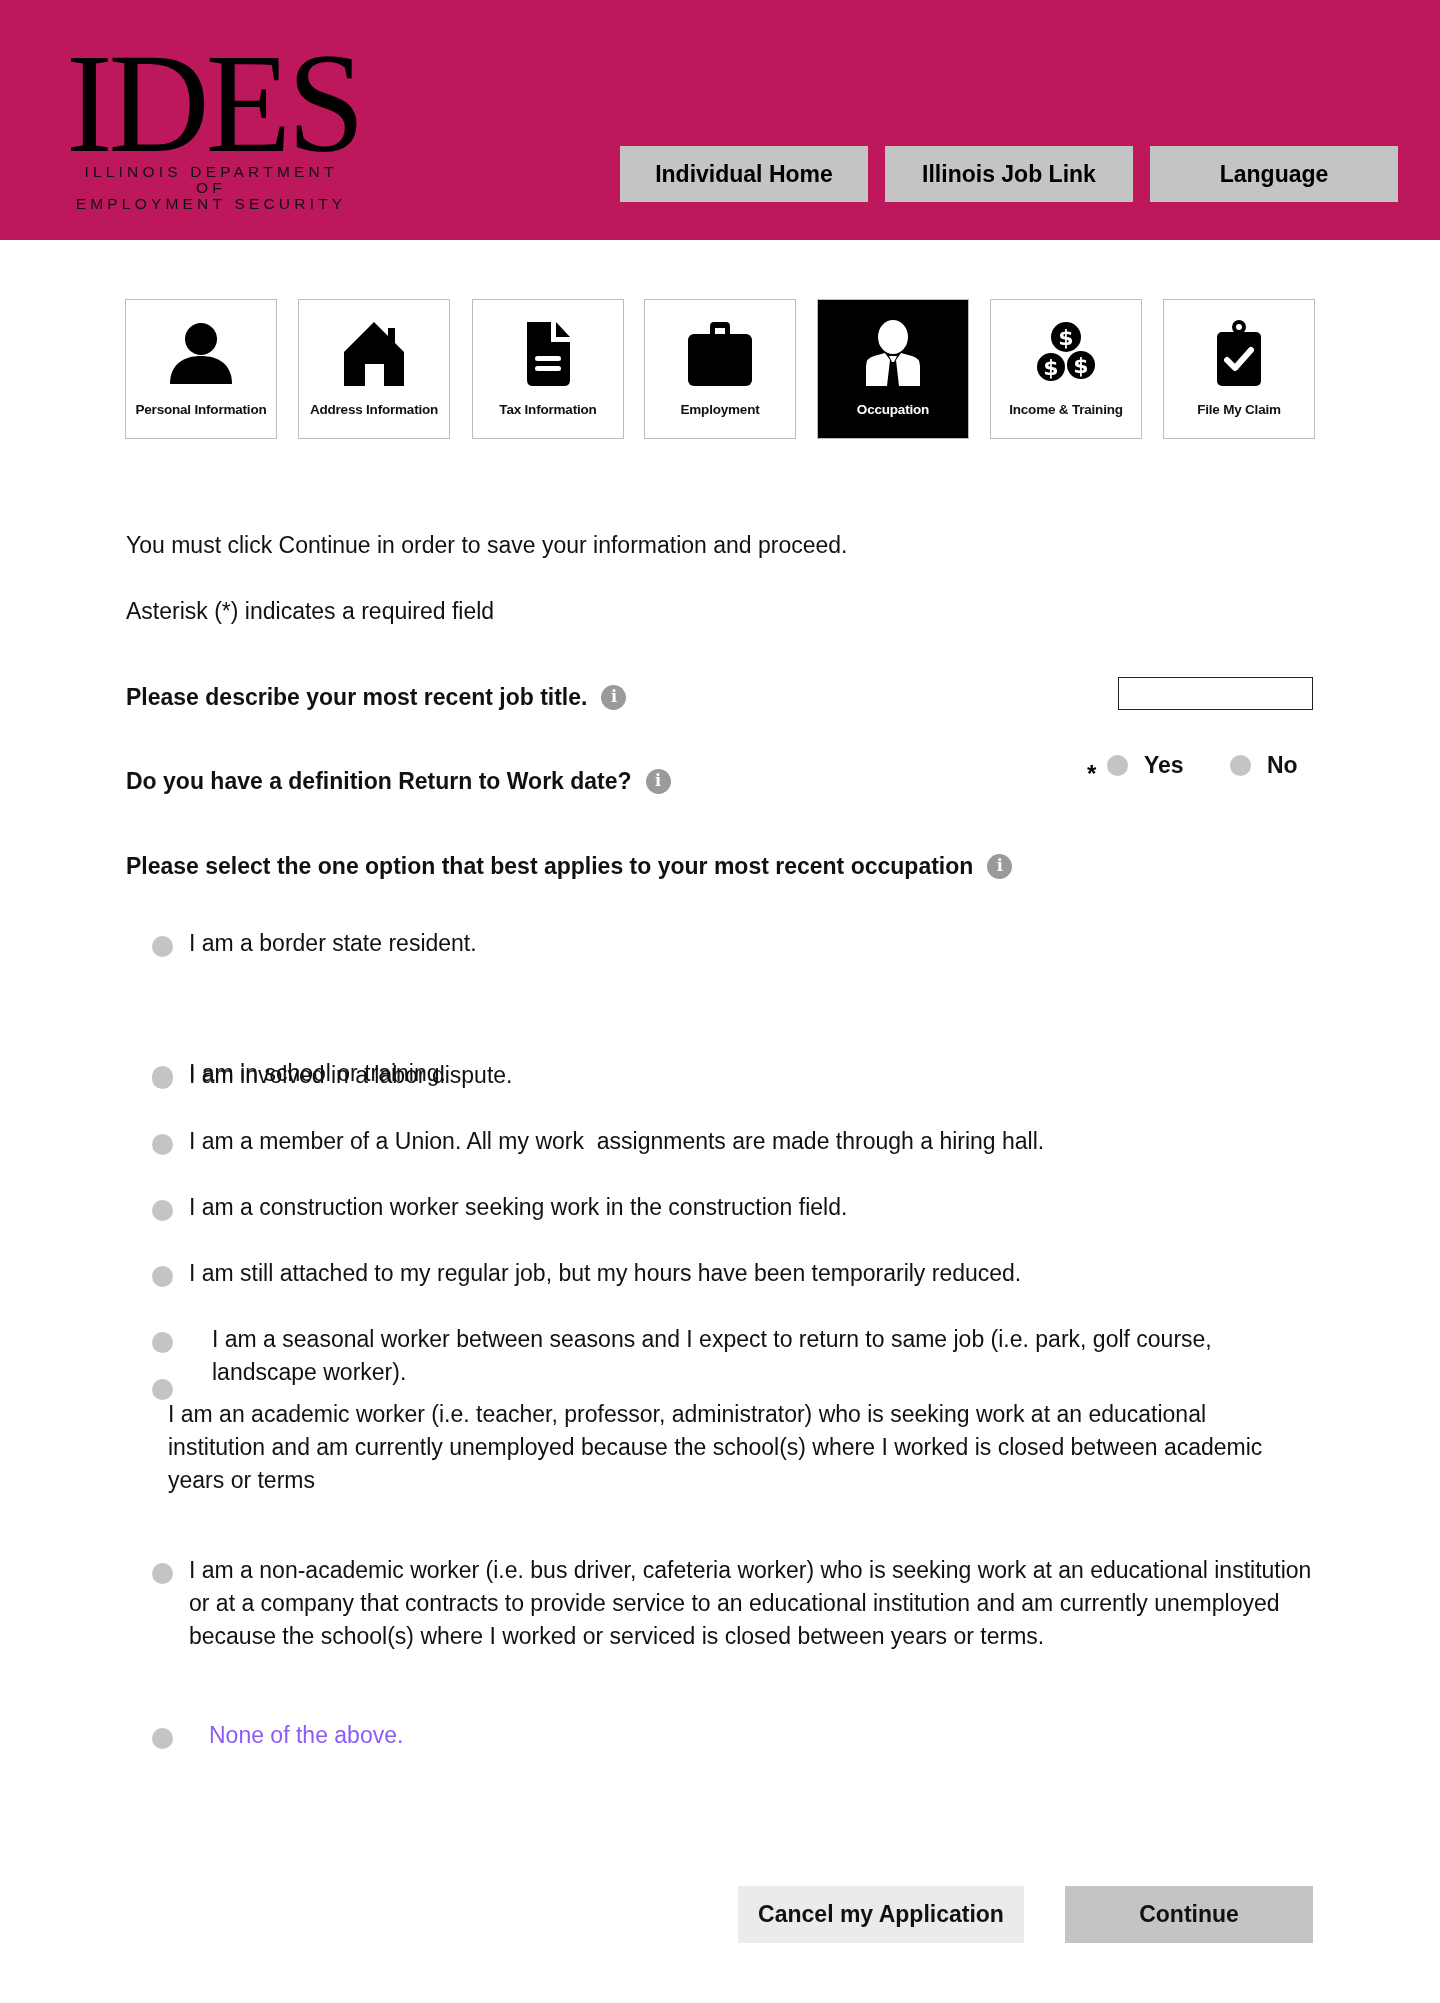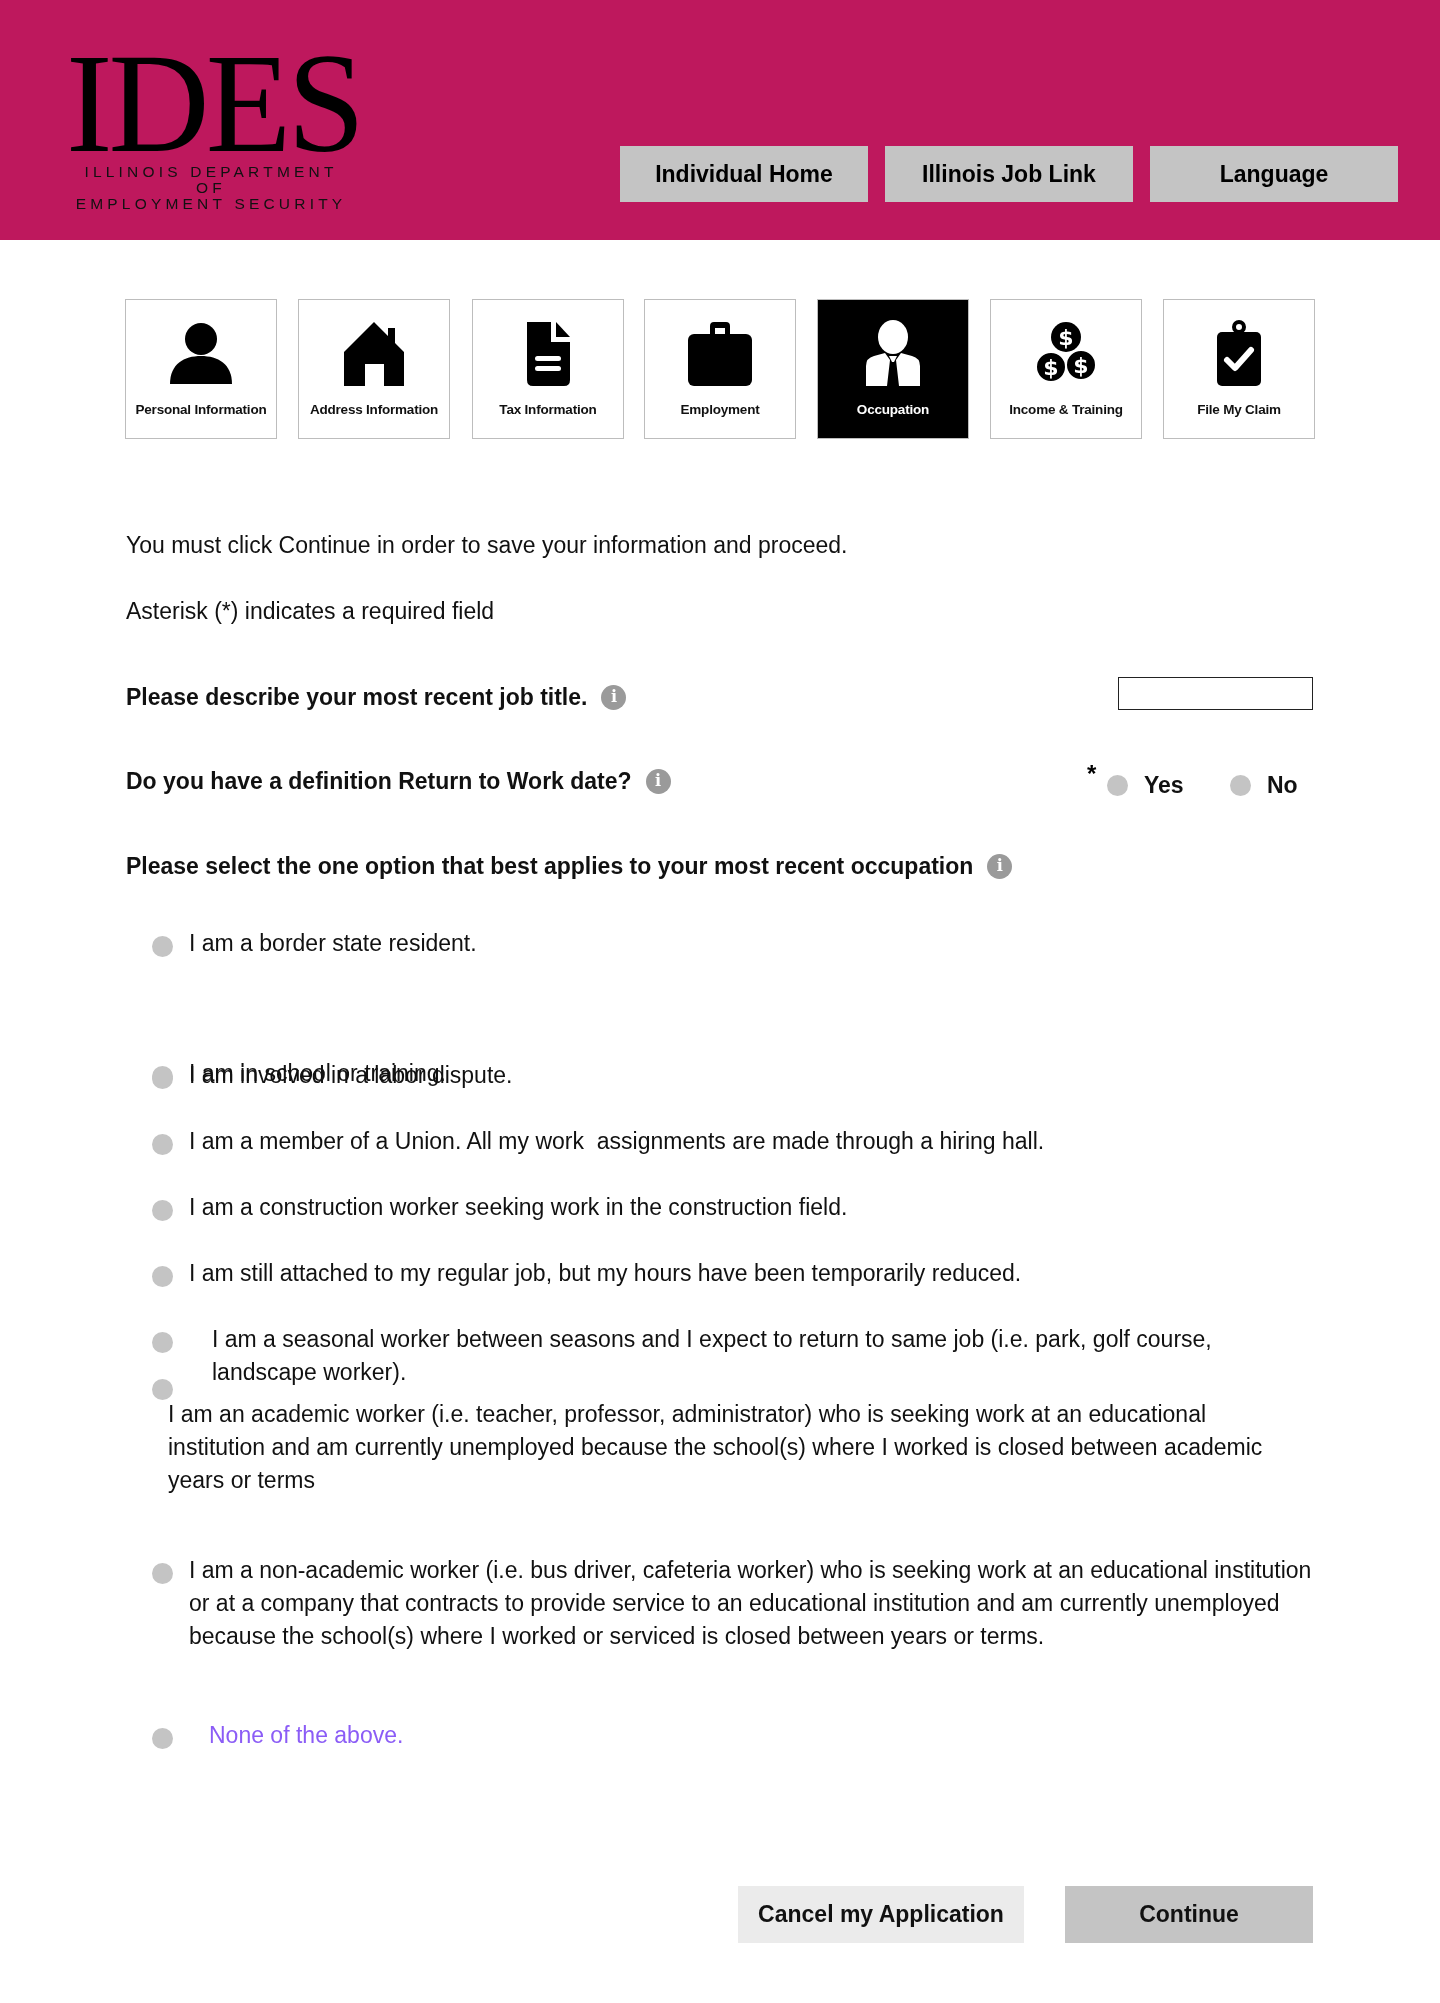--- a/index.html
+++ b/index.html
@@ -19,21 +19,21 @@
   .step .ico { position: absolute; left: 0; top: 20px; width: 100%; height: 68px; display: flex; justify-content: center; align-items: center; }
   .step .lbl { position: absolute; left: 0; top: 102px; width: 100%; text-align: center; font-size: 13.5px; font-weight: bold; color: #111; letter-spacing: -0.2px; }
   .step.active .lbl { color: #fff; }
 
   .info-text { position: absolute; left: 126px; font-size: 23px; color: #111; line-height: 28px; }
   .question { position: absolute; left: 126px; font-size: 23px; font-weight: bold; color: #111; line-height: 28px; display: flex; align-items: center; }
   .info-icon { display: inline-flex; width: 25px; height: 25px; border-radius: 50%; background: #9a9a9a; color: #fff; font-size: 16px; font-weight: bold; align-items: center; justify-content: center; margin-left: 14px; font-family: "DejaVu Serif", serif; cursor: pointer; }
 
   .text-input { position: absolute; left: 1118px; top: 677px; width: 195px; height: 33px; border: 1.5px solid #222; background: #fff; font-size: 18px; padding: 0 6px; }
 
-  .yn { position: absolute; top: 766px; height: 38px; display: flex; align-items: center; }
+  .yn { position: absolute; top: 746px; height: 38px; display: flex; align-items: center; }
   .req-star { position: absolute; left: 1087px; top: 760px; font-size: 24px; font-weight: bold; color: #000; }
   .radio-dot { width: 21px; height: 21px; border-radius: 50%; background: #c4c4c4; display: inline-block; cursor: pointer; flex: none; }
   .yn-label { font-size: 23px; font-weight: bold; margin-left: 16px; color: #111; }
 
   .options { position: absolute; left: 152px; top: 0; width: 1160px; }
   .opt { position: absolute; left: 0; display: flex; align-items: flex-start; cursor: pointer; }
   .opt .radio-dot { margin-top: 7px; }
   .opt .opt-text { margin-left: 16px; font-size: 23px; line-height: 33px; color: #111; width: 1140px; margin-top: -2px; }
   .opt.strong .opt-text { color: #8b5cf6; margin-left: 36px; }
 

